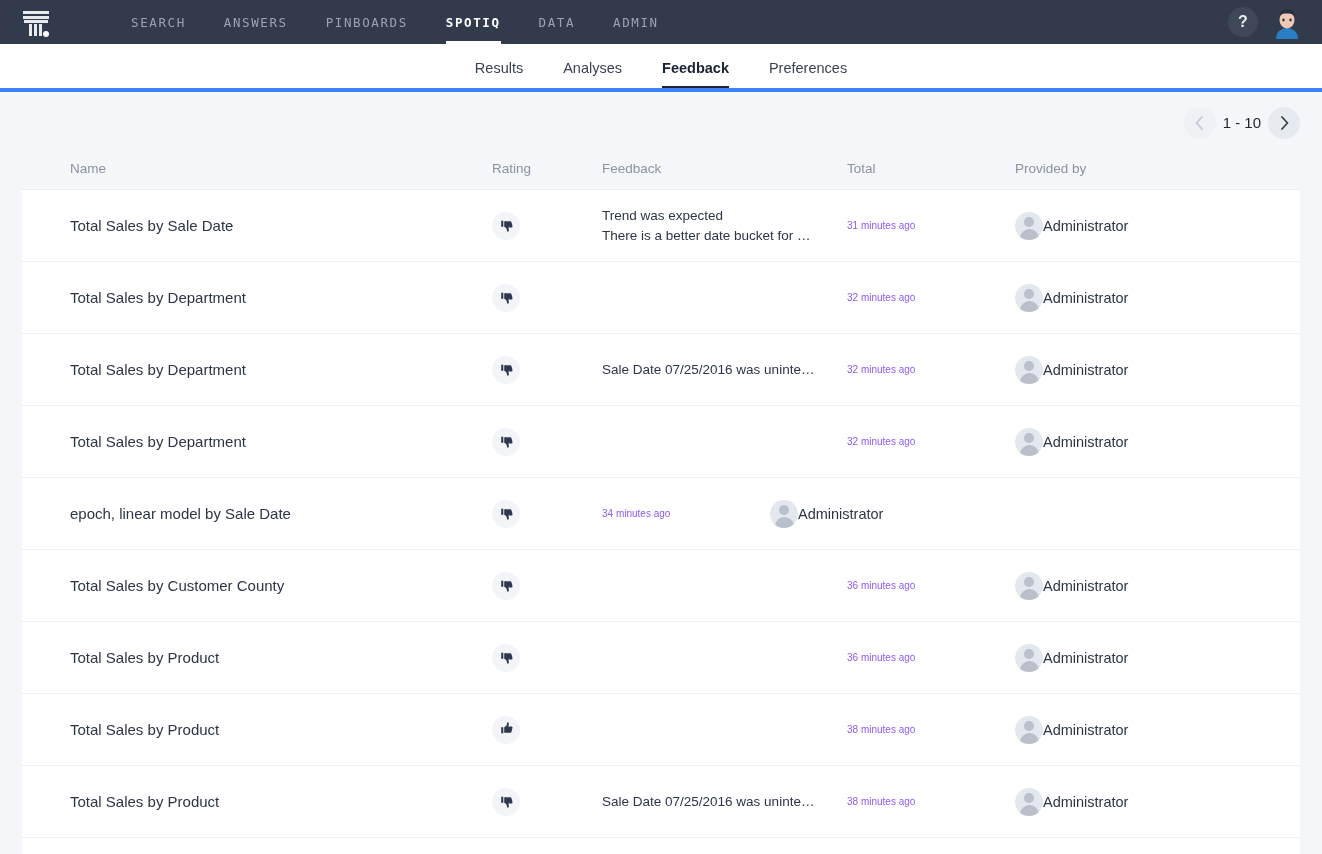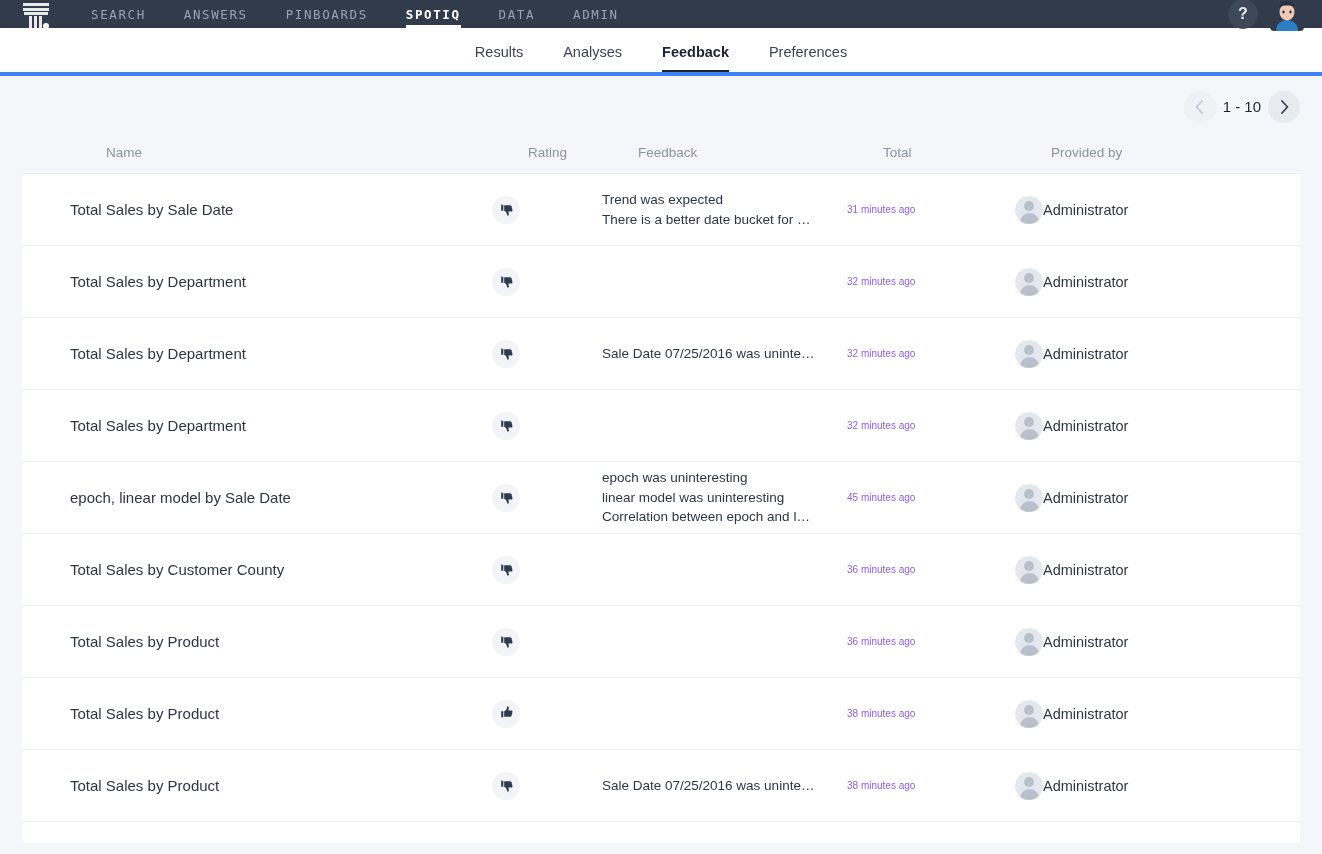--- a/index.html
+++ b/index.html
@@ -5,22 +5,22 @@
   * { margin:0; padding:0; box-sizing:border-box; }
   html,body {
     width:1322px; height:854px;
     background:#f4f6f9;
     font-family:"Liberation Sans", sans-serif;
     overflow:hidden;
   }
 
   
   .topnav {
-    height:28px; background:#323b4c;
-    display:flex; align-items:stretch; position:relative;
+    height:44px; background:#323b4c;
+    display:flex; align-items:stretch; position:relative;gap:40px;
   }
   .logo-wrap {
     width:72px; display:flex; align-items:center; justify-content:center;
   }
   .logo { width:30px; height:30px; position:relative; }
   .logo .bar { position:absolute; background:#e8eaee; height:3px; left:50%; transform:translateX(-50%); }
   .logo .b1 { top:4px;  width:26px; }
   .logo .b2 { top:8.5px;width:26px; }
   .logo .b3 { top:13px; width:24px; }
   .logo .col { position:absolute; background:#e8eaee; width:2.5px; top:17px; height:12px; }
@@ -73,21 +73,21 @@
     width:32px; height:32px; border-radius:50%;
     display:flex; align-items:center; justify-content:center; cursor:pointer;
   }
   .pgbtn.disabled { background:#eff1f5; color:#c3c9d4; cursor:default; }
   .pgbtn.enabled  { background:#e7eaef; color:#3a4355; }
   .pgbtn svg { display:block; }
   .pgtext { font-size:15px; color:#1c2333; font-weight:500; }
 
   .thead {
     display:flex; align-items:center; height:42px;
-    padding:0 7px 0 22px; color:#8a93a4; font-size:13.5px;margin-left:36px;
+    padding:0 7px 0 22px; color:#8a93a4; font-size:13.5px;
   }
   .c-name { width:470px; padding-left:48px; }
   .c-rating { width:110px; }
   .c-feedback { width:245px; }
   .c-date { width:168px; }
   .c-provided { width:245px; }
 
   .tbody {
     margin:0 22px 0 22px; background:#ffffff;
     border-top:1px solid #eceff3;
@@ -283,26 +283,21 @@
       <div class="row">
         <div class="cell r-name">epoch, linear model by Sale Date</div>
         <div class="cell r-rating">
           <div class="thumb">
             <svg width="21" height="21" viewBox="0 0 21 21">
               <path d="M5.2 5.7h2.1v6.1H5.2z" fill="#2f3a4f"></path>
               <path d="M8.2 11.8c1.1.4 2.2 1.6 2.6 2.8.3.9.2 2.1.9 2.1.8 0 1.2-.7 1.2-1.7 0-.8-.4-1.7-.7-2.4h3.1c.8 0 1.4-.6 1.2-1.4l-1-4c-.15-.6-.7-1-1.3-1H8.2z" fill="#2f3a4f"></path>
             </svg>
           </div>
         </div>
-        <div class="cell r-feedback">
-          <span>epoch was uninteresting</span>
-          <span>linear model was uninteresting</span>
-          <span>Correlation between epoch and l…</span>
-        </div>
-        <div class="cell r-date">45 minutes ago</div>
+        <div class="cell r-date">34 minutes ago</div>
         <div class="cell r-provided">
           <div class="avatar-sm">
             <div class="head"></div>
             <div class="body"></div>
           </div>
           <span>Administrator</span>
         </div>
       </div>
       <div class="row">
         <div class="cell r-name">Total Sales by Customer County</div>

